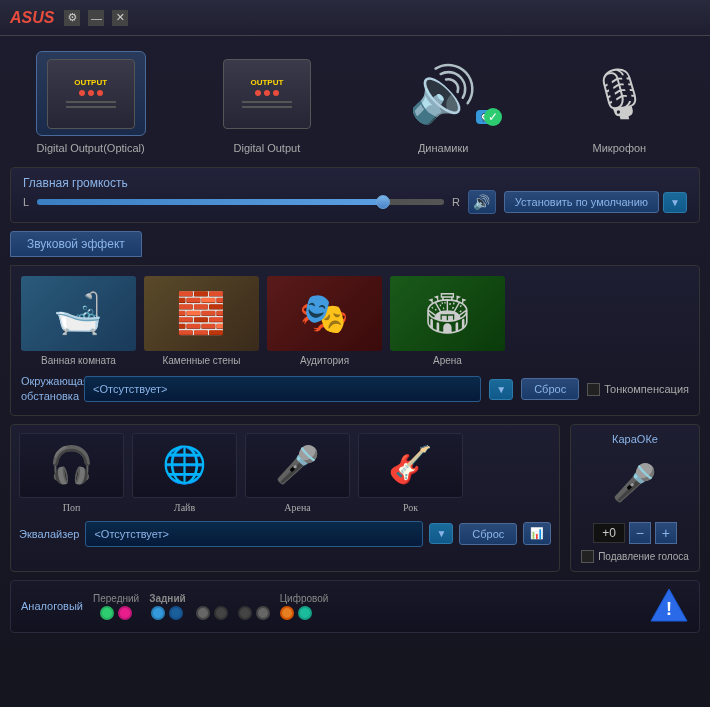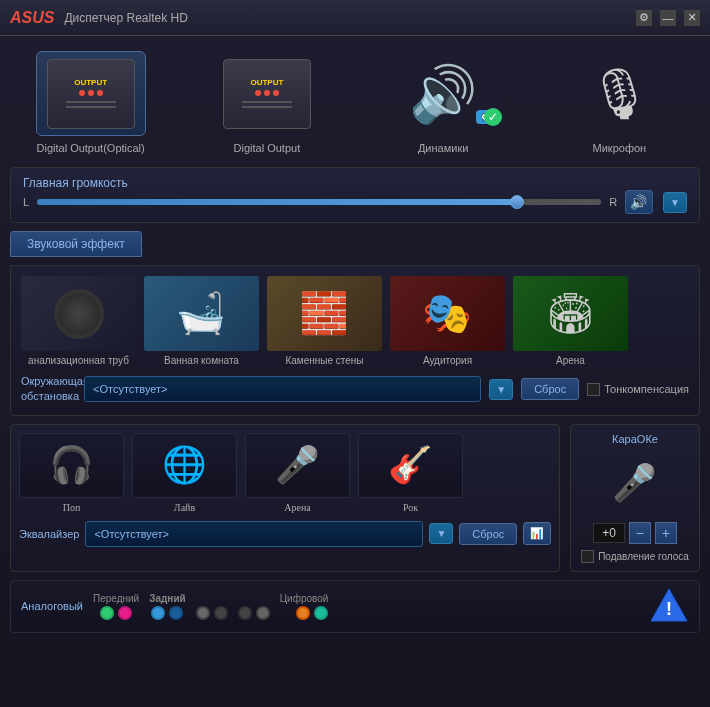--- a/index.html
+++ b/index.html
@@ -443,21 +443,20 @@
     .thumb-bath { background: linear-gradient(180deg, #2a4a6a 0%, #1a3a5a 100%); }
     .thumb-stone { background: linear-gradient(180deg, #4a3a2a 0%, #3a2a1a 100%); }
     .thumb-hall { background: linear-gradient(180deg, #4a1a1a 0%, #3a0a0a 100%); }
     .thumb-arena { background: linear-gradient(180deg, #1a4a1a 0%, #0a3a0a 100%); }
   </style>
 </head>
 <body>
 
 <div class="titlebar">
   <span class="titlebar-logo">ASUS</span>
-  <span class="titlebar-text">Диспетчер Realtek HD</span>
   <div class="titlebar-controls">
     <button class="titlebar-btn">⚙</button>
     <button class="titlebar-btn">—</button>
     <button class="titlebar-btn">✕</button>
   </div>
 </div>
 
 <div class="main">
 
   <div class="device-row">
@@ -515,38 +514,33 @@
     <div class="volume-label">Главная громкость</div>
     <div class="volume-row">
       <span class="vol-lr">L</span>
       <div class="slider-track">
         <div class="slider-fill"></div>
         <div class="slider-thumb"></div>
       </div>
       <span class="vol-lr">R</span>
       <div class="vol-icon">🔊</div>
       <div style="margin-left:auto;display:flex;gap:2px;align-items:center;">
+        <button class="default-btn">Установить по умолчанию</button>
         <button class="dropdown-arrow-btn">▼</button>
       </div>
     </div>
   </div>
 
   <div class="tabs-row">
     <div class="tab active">Звуковой эффект</div>
   </div>
 
   <div class="effects-panel">
 
     <div class="effects-icons-row">
-      <div class="effect-item">
-        <div class="effect-thumb thumb-pipe" style="background:linear-gradient(135deg,#2a2a3e,#1a1a2e);display:flex;align-items:center;justify-content:center;">
-          <div style="width:50px;height:50px;border-radius:50%;background:radial-gradient(circle,#444,#222);border:4px solid #333;"></div>
-        </div>
-        <span class="effect-label">анализационная труб</span>
-      </div>
       <div class="effect-item">
         <div class="effect-thumb thumb-bath" style="background:linear-gradient(135deg,#2a5a7a,#1a3a5a);display:flex;align-items:center;justify-content:center;font-size:40px;">🛁</div>
         <span class="effect-label">Ванная комната</span>
       </div>
       <div class="effect-item">
         <div class="effect-thumb thumb-stone" style="background:linear-gradient(135deg,#5a4a2a,#3a2a1a);display:flex;align-items:center;justify-content:center;font-size:40px;">🧱</div>
         <span class="effect-label">Каменные стены</span>
       </div>
       <div class="effect-item">
         <div class="effect-thumb thumb-hall" style="background:linear-gradient(135deg,#5a1a1a,#3a0a0a);display:flex;align-items:center;justify-content:center;font-size:40px;">🎭</div>
@@ -639,21 +633,21 @@
       </div>
     </div>
     <div style="display:flex;flex-direction:column;align-items:center;gap:2px;">
       <span style="font-size:10px;color:#888;">&nbsp;</span>
       <div style="display:flex;gap:4px;">
         <div class="dot dot-gray"></div>
         <div class="dot dot-lgray"></div>
       </div>
     </div>
 
-    <div style="display:flex;flex-direction:column;align-items:flex-end;gap:2px;">
+    <div style="display:flex;flex-direction:column;align-items:flex-start;gap:2px;">
       <span style="font-size:10px;color:#888;">Цифровой</span>
       <div style="display:flex;gap:4px;">
         <div class="dot dot-orange"></div>
         <div class="dot dot-teal"></div>
       </div>
     </div>
 
     <div style="margin-left:auto;position:relative;">
       <svg width="40" height="36" viewBox="0 0 40 36">
         <polygon points="20,2 38,34 2,34" fill="#2a6ae8" stroke="#1a5ad8" stroke-width="1"></polygon>

